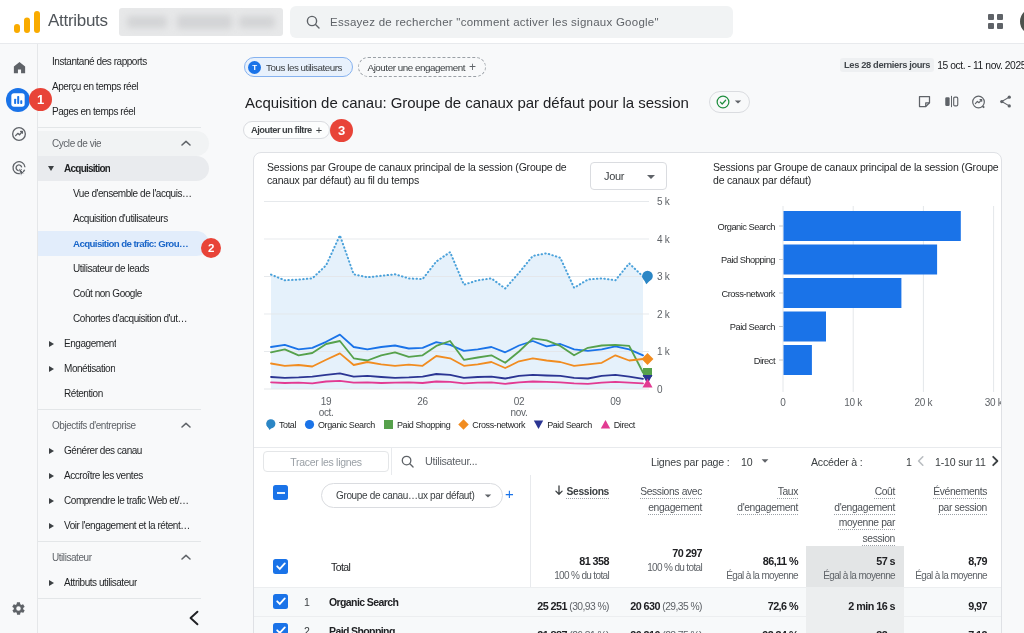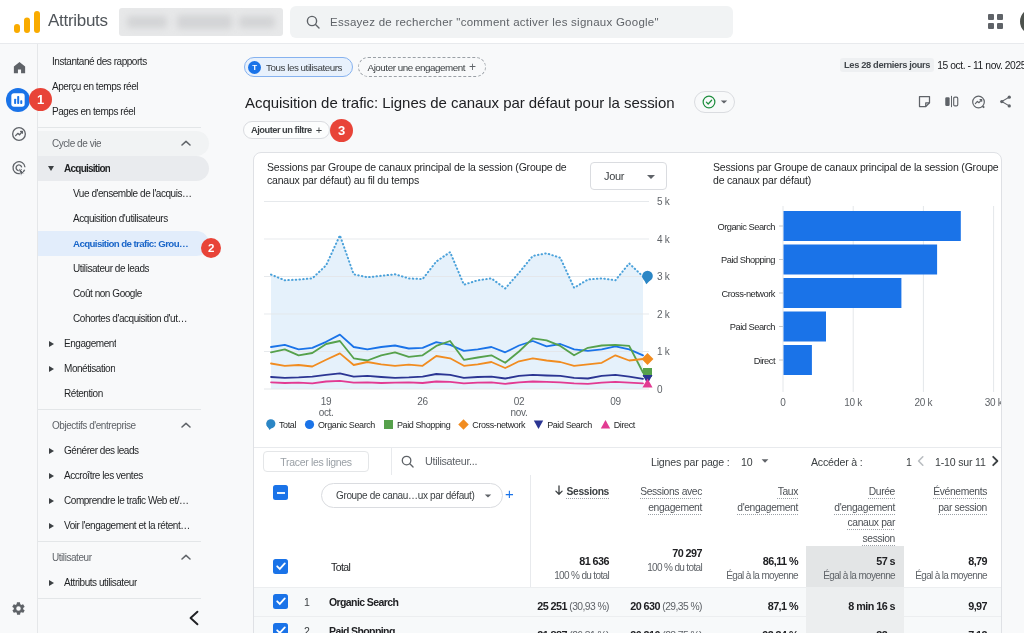--- a/index.html
+++ b/index.html
@@ -90,21 +90,21 @@
   .caret-down { width:0; height:0; border-left:4px solid transparent; border-right:4px solid transparent; border-top:4.5px solid #5f6368; }
   svg.linechart { position:absolute; left:0; top:40px; }
   svg.barchart { position:absolute; left:445px; top:40px; }
   .legend { position:absolute; left:11px; top:266px; display:flex; align-items:center; gap:8px; }
   .legend .leg { display:flex; align-items:center; gap:3px; font-size:9px; letter-spacing:-0.4px; color:#27292b; }
 
   .card-divider { position:absolute; left:0; top:294px; width:747px; height:1px; background:#e8eaed; }
 
   
   .toolbar { position:absolute; left:0; top:295px; width:747px; height:27px; }
-  .plot-btn { position:absolute; left:9px; top:3px; width:106px; height:21px; border:1px solid #e4e6e8; border-radius:4px; background:#fff; color:#9aa0a6; font-size:10.5px; letter-spacing:-0.3px; display:flex; align-items:center; justify-content:center; }
+  .plot-btn { position:absolute; left:9px; top:3px; width:126px; height:21px; border:1px solid #e4e6e8; border-radius:4px; background:#fff; color:#9aa0a6; font-size:10.5px; letter-spacing:-0.3px; display:flex; align-items:center; justify-content:center; }
   .toolbar .vsep { position:absolute; left:137px; top:0; width:1px; height:27px; background:#e8eaed; }
   .toolbar .q-icon { position:absolute; left:147px; top:7px; }
   .toolbar .search-ph { position:absolute; left:171px; top:7px; font-size:10.8px; letter-spacing:-0.3px; color:#5f6368; }
   .tb-label { position:absolute; font-size:10.6px; letter-spacing:-0.2px; color:#3c4043; top:8px; }
   .pg-chev { position:absolute; top:7px; width:12px; height:12px; }
 
   
   .table { position:absolute; left:0; top:322px; width:747px; }
   .t-colsep { position:absolute; left:276px; top:0; width:1px; height:159px; background:#e8eaed; }
   .duree-band { position:absolute; left:552px; top:71px; width:98px; height:41px; background:#e3e5e6; z-index:0; }
@@ -251,21 +251,21 @@
       </div>
       <div class="nav-divider"></div>
       <div class="nav-row nav-section">
         <span class="lbl">Objectifs d'entreprise</span>
         <svg width="10" height="6" viewBox="0 0 10 6" class="chev">
           <path d="M1 5 5 1.4 9 5" fill="none" stroke="#5f6368" stroke-width="1.5" stroke-linecap="round" stroke-linejoin="round"></path>
         </svg>
       </div>
       <div class="nav-row nav-expand">
         <span class="tri tri-right"></span>
-        <span class="lbl">Générer des leads</span>
+        <span class="lbl">Générer des canau</span>
       </div>
       <div class="nav-row nav-expand">
         <span class="tri tri-right"></span>
         <span class="lbl">Accroître les ventes</span>
       </div>
       <div class="nav-row nav-expand">
         <span class="tri tri-right"></span>
         <span class="lbl">Comprendre le trafic Web et/…</span>
       </div>
       <div class="nav-row nav-expand">
@@ -301,21 +301,21 @@
         <span class="plus">+</span>
       </div>
     </div>
 
     <div class="daterange">
       <span class="date-chip">Les 28 derniers jours</span>
       <span class="date-text">15 oct. - 11 nov. 2025</span>
     </div>
 
     <div class="title-row">
-      <h1 class="page-title">Acquisition de trafic: Lignes de canaux par défaut pour la session</h1>
+      <h1 class="page-title">Acquisition de canau: Groupe de canaux par défaut pour la session</h1>
       <div class="title-pill">
         <svg width="14" height="14" viewBox="0 0 16 16">
             <circle cx="8" cy="8" r="6.7" fill="none" stroke="#1e8e3e" stroke-width="1.4"></circle>
             <path d="M5 8.2 7.1 10.3 11 6" fill="none" stroke="#1e8e3e" stroke-width="1.4" stroke-linecap="round" stroke-linejoin="round"></path>
           </svg>
         <span class="caret-down" style="transform:scale(0.8)"></span>
       </div>
     </div>
 
     <div class="title-actions">
@@ -502,34 +502,34 @@
             <span class="val">Groupe de canau…ux par défaut)</span>
             <span class="caret caret-down" style="transform:scale(0.8)"></span>
           </div>
           <span class="add-col">+</span>
           <div id="th-cells">
               <div class="th-cell th-sorted" style="left: 281px; width: 74px; padding-right: 0px;"><svg width="10" height="11" viewBox="0 0 10 11" style="vertical-align:-1px;margin-right:3px">
                   <path d="M5 1 V9.2 M5 9.2 L1.9 6.1 M5 9.2 L8.1 6.1" stroke="#3c4043" stroke-width="1.3" fill="none" stroke-linecap="round"></path>
                 </svg><span class="thl">Sessions</span></div>
               <div class="th-cell" style="left: 378px; width: 70px; padding-right: 0px;"><span class="thl">Sessions avec engagement</span></div>
               <div class="th-cell" style="left: 480px; width: 64px; padding-right: 0px;"><span class="thl">Taux d'engagement</span></div>
-              <div class="th-cell" style="left: 577px; width: 64px; padding-right: 0px;"><span class="thl">Durée d'engagement canaux par session</span></div>
+              <div class="th-cell" style="left: 577px; width: 64px; padding-right: 0px;"><span class="thl">Coût d'engagement moyenne par session</span></div>
               <div class="th-cell" style="left: 673px; width: 60px; padding-right: 0px;"><span class="thl">Événements par session</span></div>
             </div>
         </div>
         <div id="t-body">
             <div class="t-row" style="top: 71px; height: 41px;">
               <span class="checkbox" style="left: 19px; top: 12.5px;">
                 <svg width="12" height="12" viewBox="0 0 12 12">
                   <path d="M2.2 6.3 4.8 8.9 9.8 3.4" fill="none" stroke="#fff" stroke-width="1.8" stroke-linecap="round"></path>
                 </svg>
               </span>
               <span class="row-label" style="left: 77px; top: 14.5px;">Total</span>
               <div class="cell-num" style="right: 392px; top: 9px;">
-                <div class="v-main">81 636</div>
+                <div class="v-main">81 358</div>
                 <div class="v-sub">100 % du total</div>
               </div>
               <div class="cell-num" style="right: 299px; top: 1px;">
                 <div class="v-main">70 297</div>
                 <div class="v-sub">100 % du total</div>
               </div>
               <div class="cell-num" style="right: 203px; top: 9px;">
                 <div class="v-main">86,11 %</div>
                 <div class="v-sub">Égal à la moyenne</div>
               </div>
@@ -547,22 +547,22 @@
               <div style="position: absolute; left: 552px; top: 0px; width: 98px; height: 29px; background: rgb(236, 238, 239);"></div>
               <span class="checkbox" style="left: 19px; top: 6.5px;">
                 <svg width="12" height="12" viewBox="0 0 12 12">
                   <path d="M2.2 6.3 4.8 8.9 9.8 3.4" fill="none" stroke="#fff" stroke-width="1.8" stroke-linecap="round"></path>
                 </svg>
               </span>
               <span class="row-label" style="left: 50px; top: 9px; color: rgb(60, 64, 67);">1</span>
               <span class="row-label" style="left: 75px; top: 9px; font-weight: bold;">Organic Search</span>
               <div class="cell-num" style="right: 392px; top: 9px;"><span class="v-main">25 251</span><span class="v-paren"> (30,93 %)</span></div>
               <div class="cell-num" style="right: 299px; top: 9px;"><span class="v-main">20 630</span><span class="v-paren"> (29,35 %)</span></div>
-              <div class="cell-num" style="right: 203px; top: 9px;"><span class="v-main">87,1 %</span></div>
-              <div class="cell-num" style="right: 106px; top: 9px;"><span class="v-main">8 min 16 s</span></div>
+              <div class="cell-num" style="right: 203px; top: 9px;"><span class="v-main">72,6 %</span></div>
+              <div class="cell-num" style="right: 106px; top: 9px;"><span class="v-main">2 min 16 s</span></div>
               <div class="cell-num" style="right: 14px; top: 9px;"><span class="v-main">9,97</span></div>
             </div>
             <div class="t-row row-tint" style="top: 141px; height: 29px;">
               <div class="rowline"></div>
               <div style="position: absolute; left: 552px; top: 0px; width: 98px; height: 29px; background: rgb(236, 238, 239);"></div>
               <span class="checkbox" style="left: 19px; top: 6.5px;">
                 <svg width="12" height="12" viewBox="0 0 12 12">
                   <path d="M2.2 6.3 4.8 8.9 9.8 3.4" fill="none" stroke="#fff" stroke-width="1.8" stroke-linecap="round"></path>
                 </svg>
               </span>

